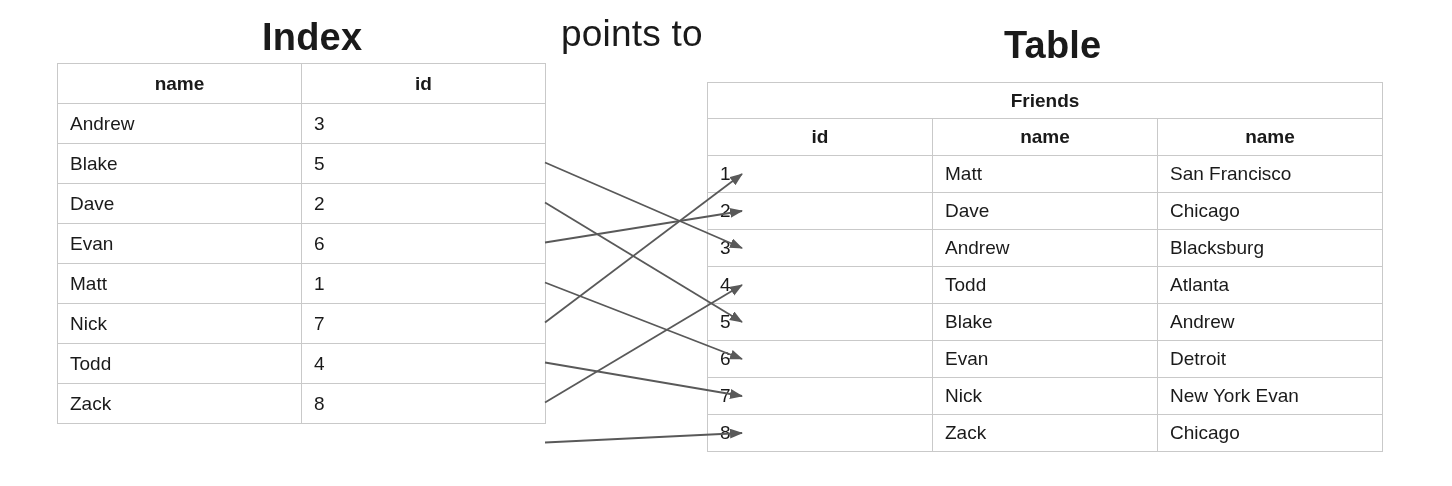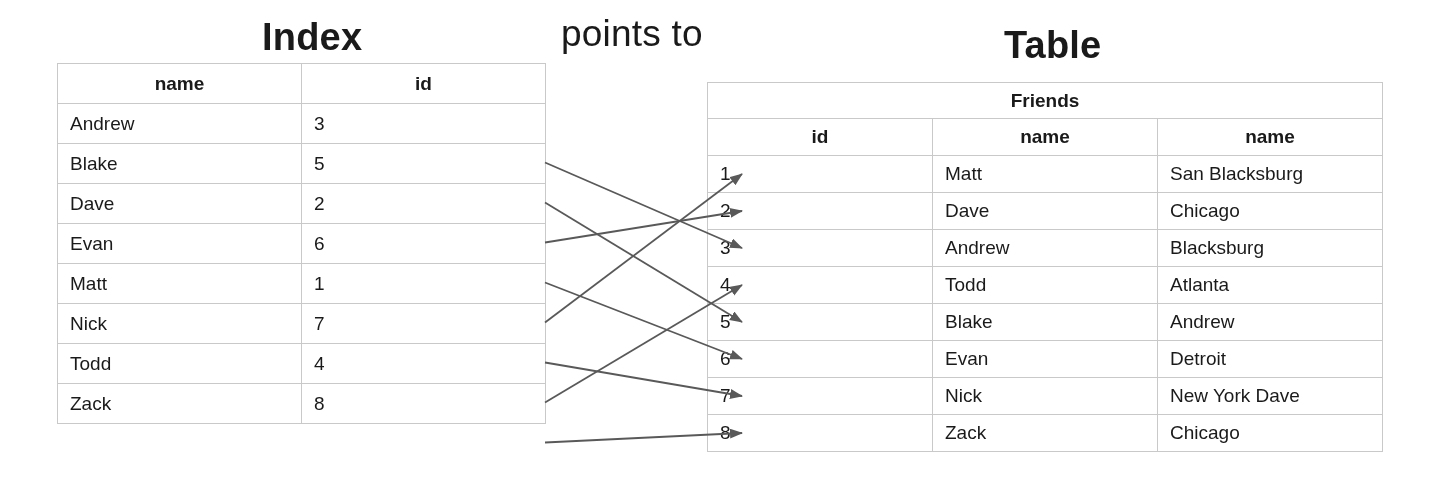--- a/index.html
+++ b/index.html
@@ -134,21 +134,21 @@
         <td class="title-cell" colspan="3">Friends</td>
       </tr>
       <tr class="header-row">
         <td class="header-cell" style="width:33.3%">id</td>
         <td class="header-cell" style="width:33.1%">name</td>
         <td class="header-cell" style="width:33.6%">name</td>
       </tr>
       <tr class="data-row">
         <td class="data-cell">1</td>
         <td class="data-cell">Matt</td>
-        <td class="data-cell">San Blacksburg</td>
+        <td class="data-cell">San Francisco</td>
       </tr>
       <tr class="data-row">
         <td class="data-cell">2</td>
         <td class="data-cell">Dave</td>
         <td class="data-cell">Chicago</td>
       </tr>
       <tr class="data-row">
         <td class="data-cell">3</td>
         <td class="data-cell">Andrew</td>
         <td class="data-cell">Blacksburg</td>
@@ -164,21 +164,21 @@
         <td class="data-cell">Andrew</td>
       </tr>
       <tr class="data-row">
         <td class="data-cell">6</td>
         <td class="data-cell">Evan</td>
         <td class="data-cell">Detroit</td>
       </tr>
       <tr class="data-row">
         <td class="data-cell">7</td>
         <td class="data-cell">Nick</td>
-        <td class="data-cell">New York Dave</td>
+        <td class="data-cell">New York Evan</td>
       </tr>
       <tr class="data-row">
         <td class="data-cell">8</td>
         <td class="data-cell">Zack</td>
         <td class="data-cell">Chicago</td>
       </tr>
     </tbody>
   </table>
 
   <svg id="arrow-layer" width="1452" height="486" viewBox="0 0 1452 486" xmlns="http://www.w3.org/2000/svg">

